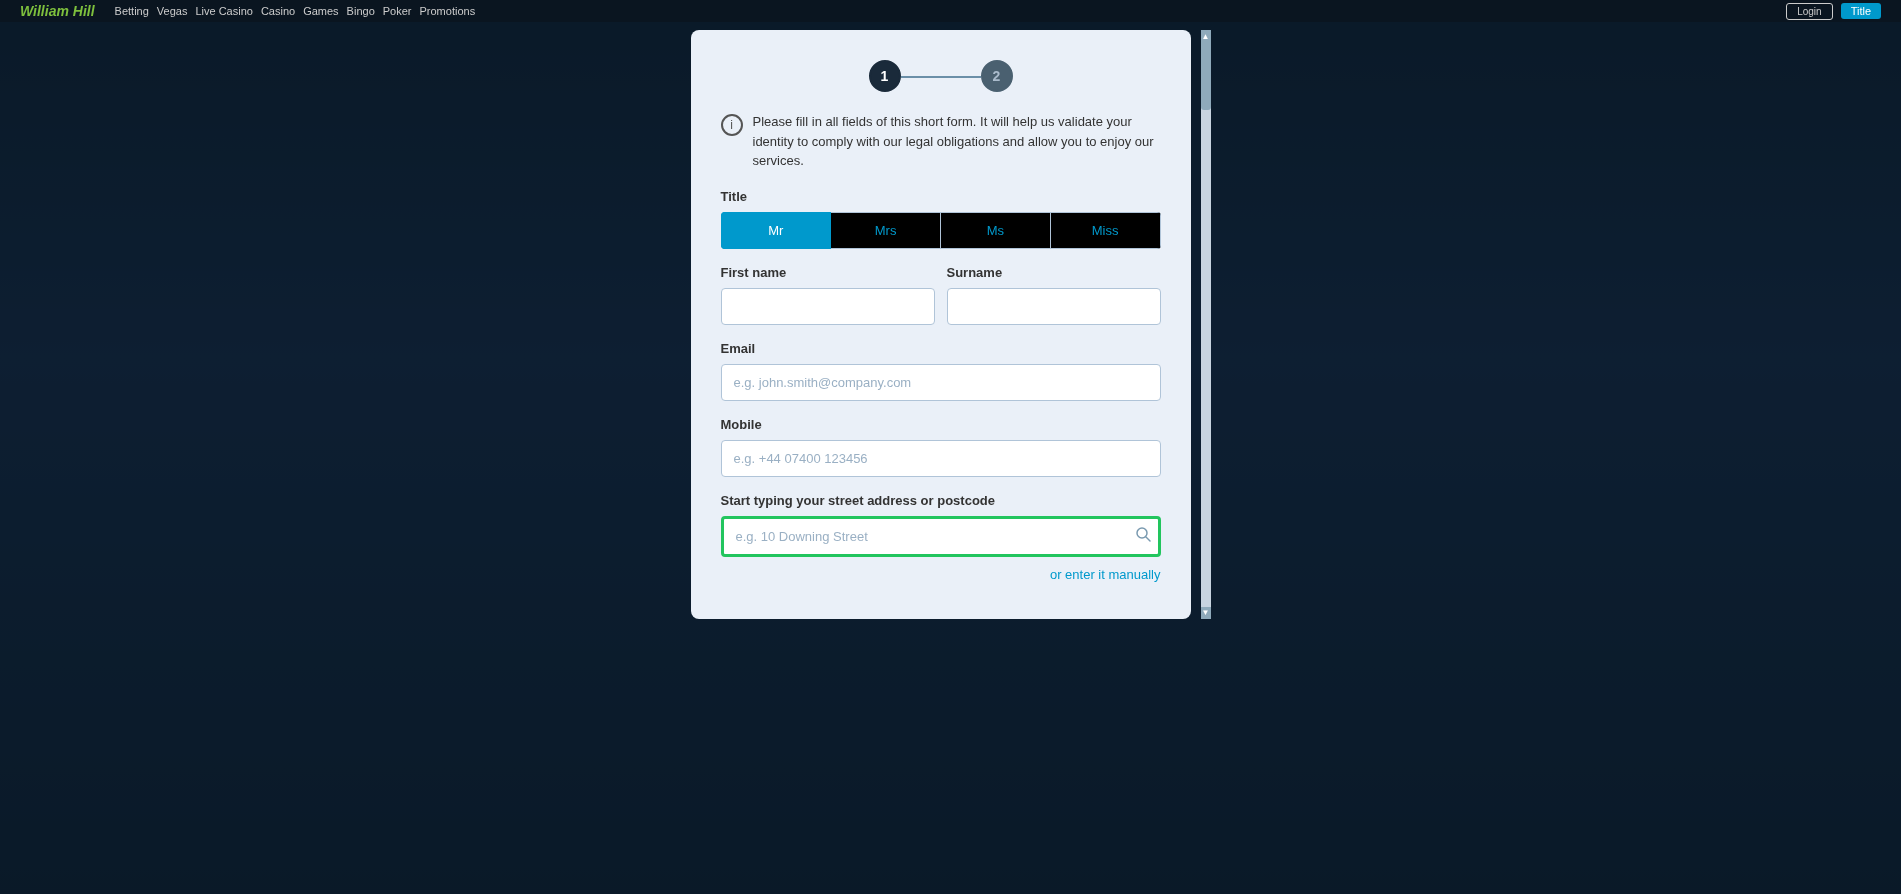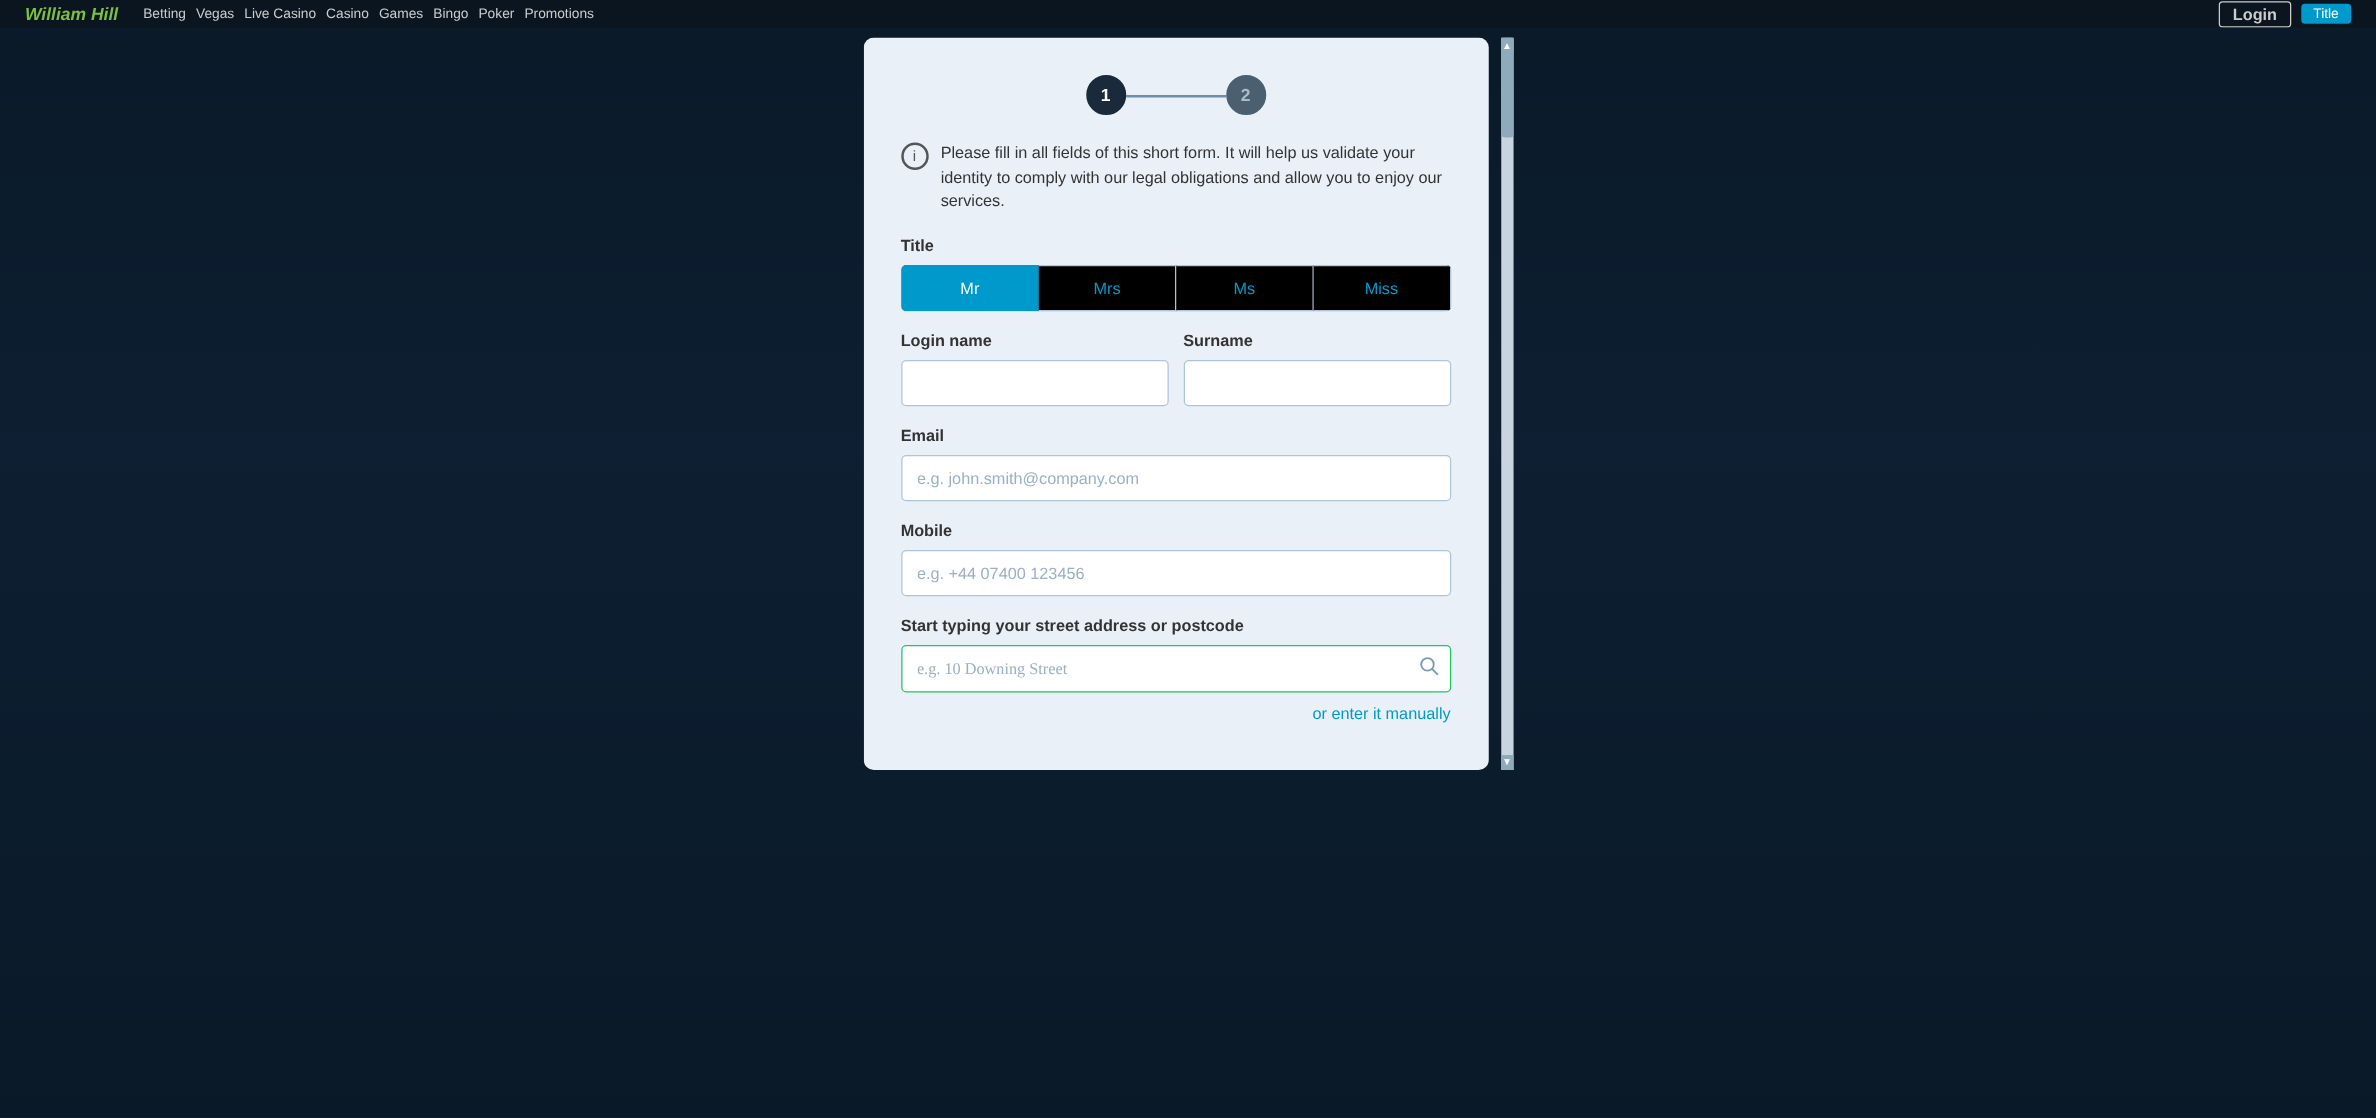--- a/index.html
+++ b/index.html
@@ -57,24 +57,23 @@
       display: flex;
       gap: 8px;
       align-items: center;
     }
 
     .btn-login {
       background: transparent;
       border: 1px solid #ccc;
       color: #ccc;
       padding: 2px 10px;
-      font-size: 13px;
+      font-size: 10px;
       border-radius: 3px;
       cursor: pointer;
-      font-weight: bold;
     }
 
     .btn-join {
       background: #0099cc;
       border: none;
       color: #fff;
       padding: 2px 10px;
       font-size: 11px;
       border-radius: 3px;
       cursor: pointer;
@@ -334,27 +333,26 @@
     }
 
     
     .address-input-wrapper {
       position: relative;
     }
 
     .address-input {
       width: 100%;
       padding: 10px 40px 10px 12px;
-      border: 1px solid #22c55e;
+      border: 3px solid #22c55e;
       border-radius: 4px;
       font-size: 13px;
       background: #fff;
       color: #15803d;
       outline: none;
-      font-family: Liberation Serif, serif;
     }
 
     .address-input::placeholder {
       color: #9ab0c4;
     }
 
     .search-icon-btn {
       position: absolute;
       right: 10px;
       top: 50%;
@@ -454,21 +452,21 @@
       <label class="form-label">Title</label>
       <div class="title-buttons">
         <button class="title-btn selected">Mr</button>
         <button class="title-btn">Mrs</button>
         <button class="title-btn">Ms</button>
         <button class="title-btn">Miss</button>
       </div>
 
       <div class="name-fields">
         <div class="name-field">
-          <label class="form-label">Login name</label>
+          <label class="form-label">First name</label>
           <input type="text" class="form-input" placeholder="" style="">
         </div>
         <div class="name-field">
           <label class="form-label">Surname</label>
           <input type="text" class="form-input" placeholder="" style="">
         </div>
       </div>
 
 
       <div class="field-group">

